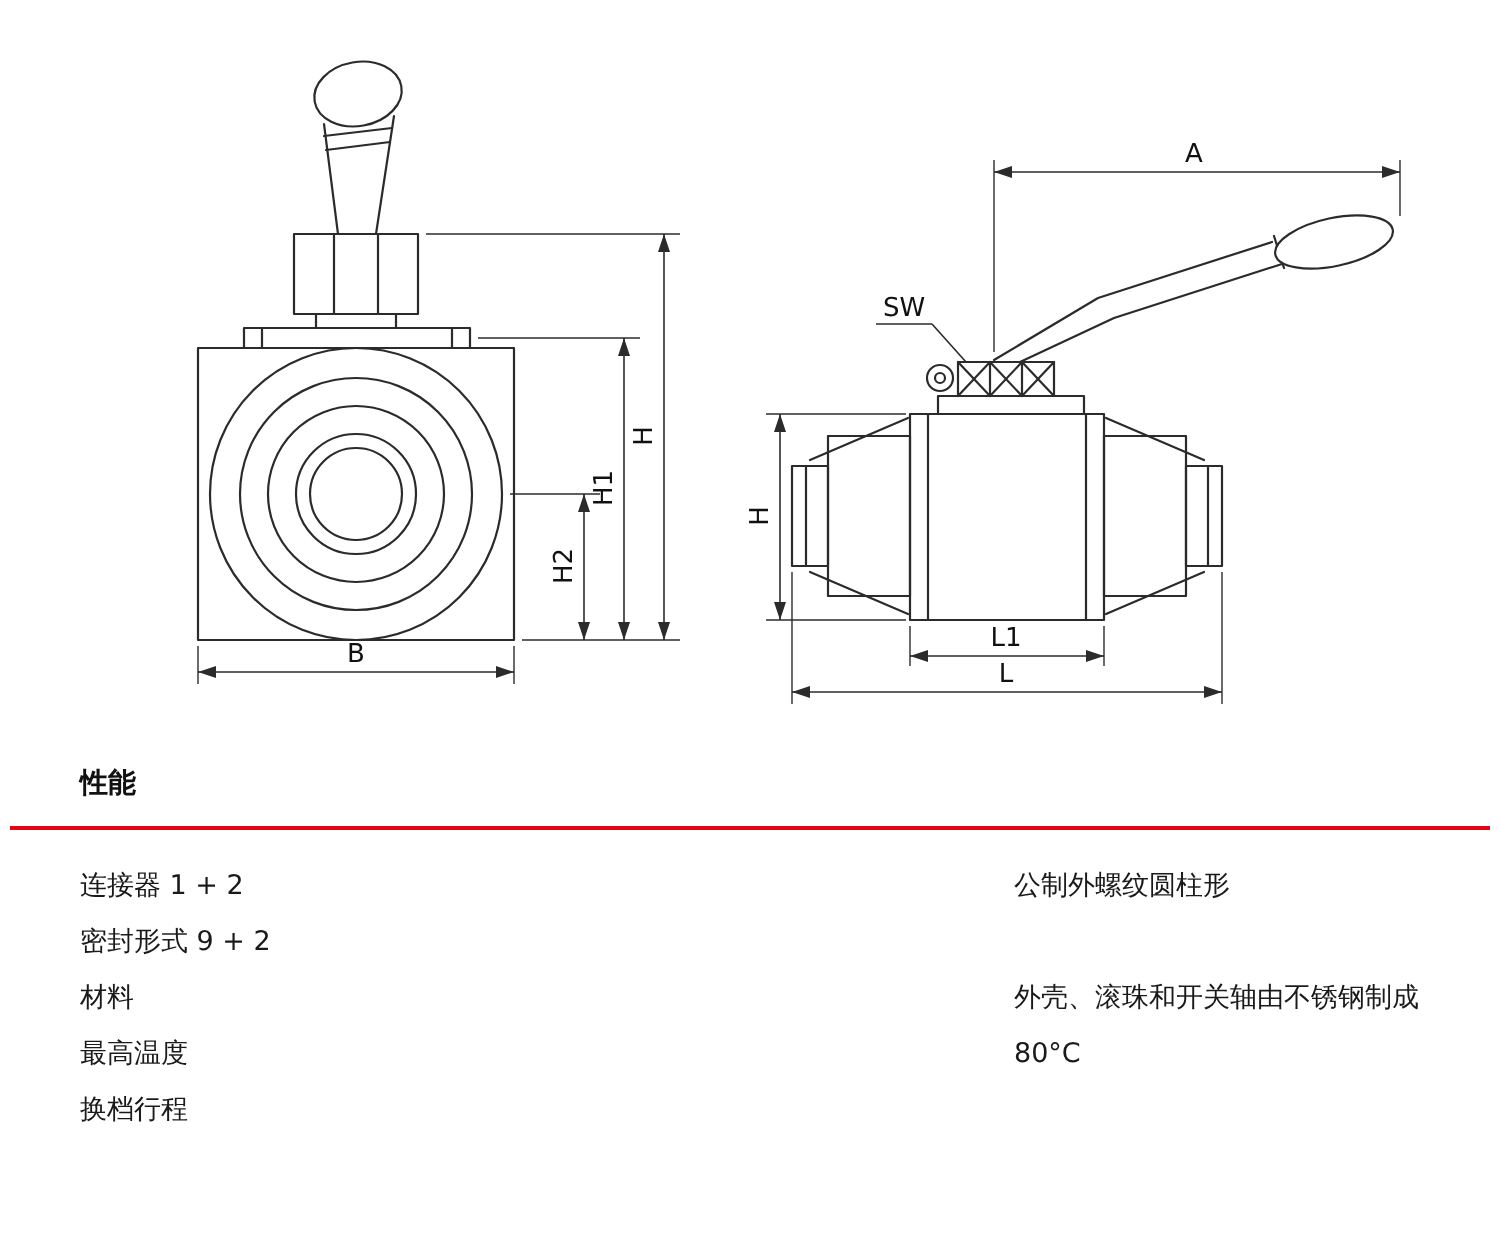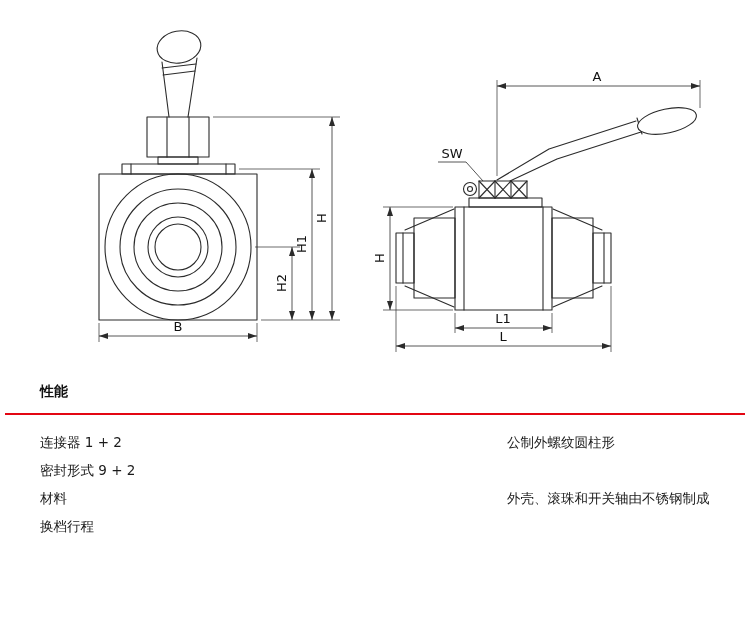--- a/index.html
+++ b/index.html
@@ -179,17 +179,21 @@
       <div class="spec-value">公制外螺纹圆柱形</div>
     </div>
     <div class="spec-row">
       <div class="spec-label">密封形式 9 + 2</div>
     </div>
     <div class="spec-row">
       <div class="spec-label">材料</div>
       <div class="spec-value">外壳、滚珠和开关轴由不锈钢制成</div>
     </div>
     <div class="spec-row">
+      <div class="spec-label">最高温度</div>
+      <div class="spec-value">80°C</div>
+    </div>
+    <div class="spec-row">
       <div class="spec-label">换档行程</div>
     </div>
   </div>
 
 </div>
 
 </body></html>

